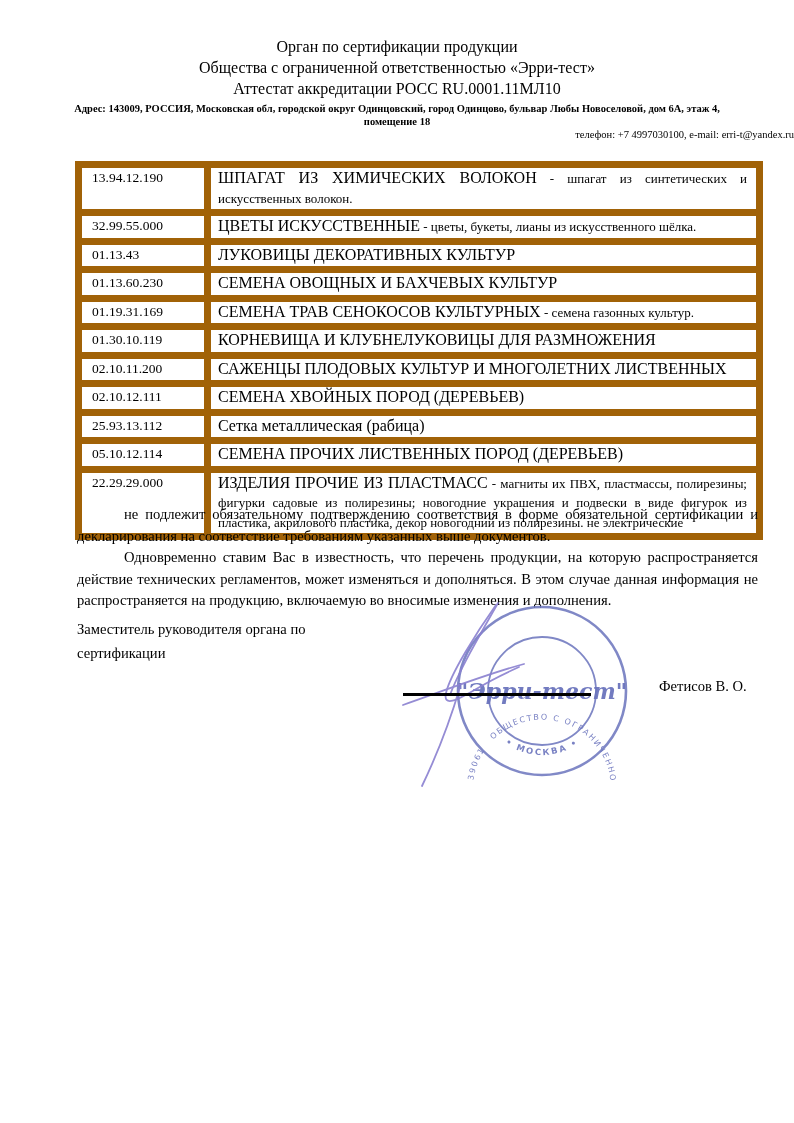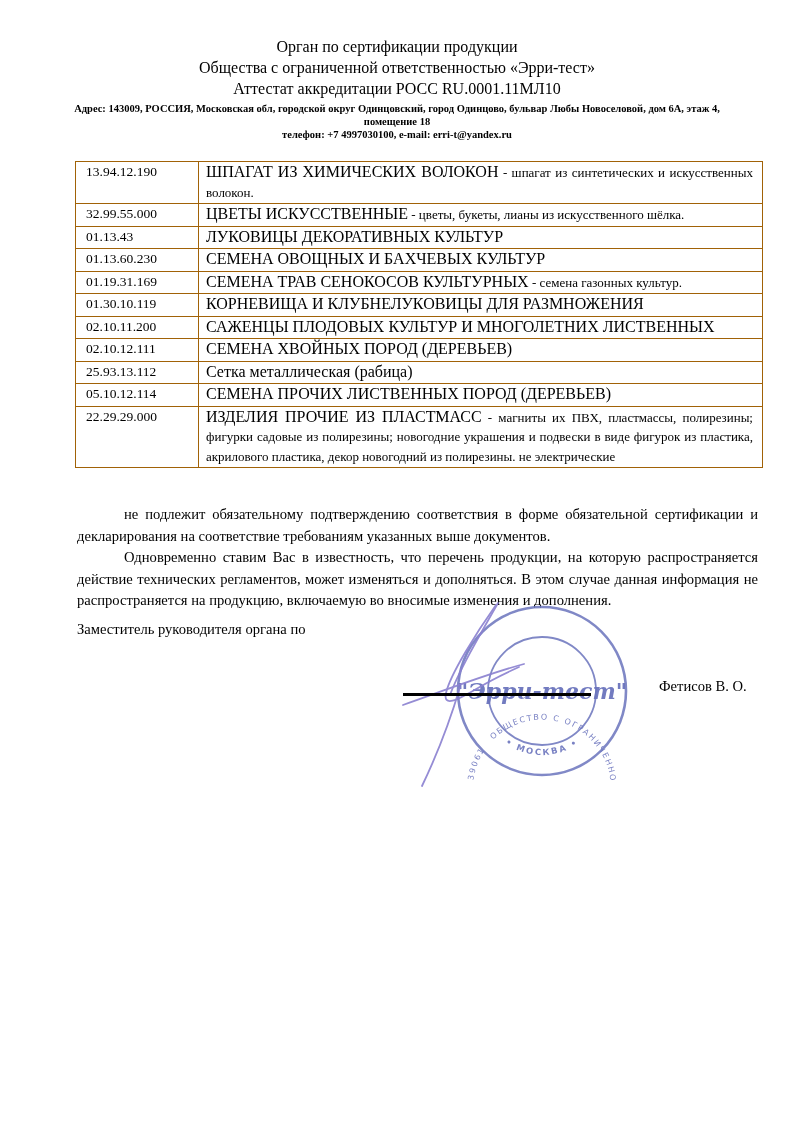--- a/index.html
+++ b/index.html
@@ -7,28 +7,28 @@
     position:relative; width:794px; height:1024px; background:#fff;
     overflow:hidden; font-family:"Liberation Serif", serif; color:#000;
   }
 
   
   .header { position:absolute; top:36px; left:0; width:100%; text-align:center; }
   .header .h-line { font-size:16px; line-height:21px; }
   .header .addr {
     font-size:10.5px; font-weight:bold; line-height:13px; margin:3px auto 0 auto; width:668px;
   }
-  .header .phone { font-size:10.5px; font-weight:bold; line-height:13px; }
+  .header .phone { font-size:10.5px; font-weight:normal; line-height:13px;text-align:right; }
 
   
   table.products {
     position:absolute; left:75px; top:161px; width:688px;
     border-collapse:collapse; table-layout:fixed;
   }
-  table.products td { border:1px solid #a16207; vertical-align:top; line-height:18.5px; }
+  table.products td { border:7px solid #a16207; vertical-align:top; line-height:18.5px; }
   table.products td.code { width:108px; font-size:13.5px; padding:1px 4px 1px 10px; }
   table.products td.desc { text-align:justify; padding:1px 9px 1px 7px; }
   table.products .t { font-size:16px; }
   table.products .d { font-size:13px; }
 
   
   .bodytext {
     position:absolute; left:77px; top:504px; width:681px;
     font-size:14.6px; line-height:21.5px; text-align:justify;
   }
@@ -106,20 +106,21 @@
     </tbody>
   </table>
 
   <div class="bodytext">
     <p>не подлежит обязательному подтверждению соответствия в форме обязательной сертификации и декларирования на соответствие требованиям указанных выше документов.</p>
     <p>Одновременно ставим Вас в известность, что перечень продукции, на которую распространяется действие технических регламентов, может изменяться и дополняться. В этом случае данная информация не распространяется на продукцию, включаемую во вносимые изменения и дополнения.</p>
   </div>
 
   <div class="sig-label">
     <div>Заместитель руководителя органа по</div>
+    <div>сертификации</div>
   </div>
 
   <svg class="stamp-svg" width="180" height="180" viewBox="0 0 180 180">
     <g fill="none" stroke="#6b74bd" opacity="0.85">
       <circle cx="90" cy="90" r="84" stroke-width="2.6"></circle>
       <circle cx="90" cy="90" r="54" stroke-width="1.8"></circle>
     </g>
     <defs>
       <path id="ringPath" d="M 41.2 138.8 A 69 69 0 1 1 41.1 138.9" fill="none"></path>
       <path id="bottomArc" d="M 26 90 A 64 64 0 0 0 154 90" fill="none"></path>

